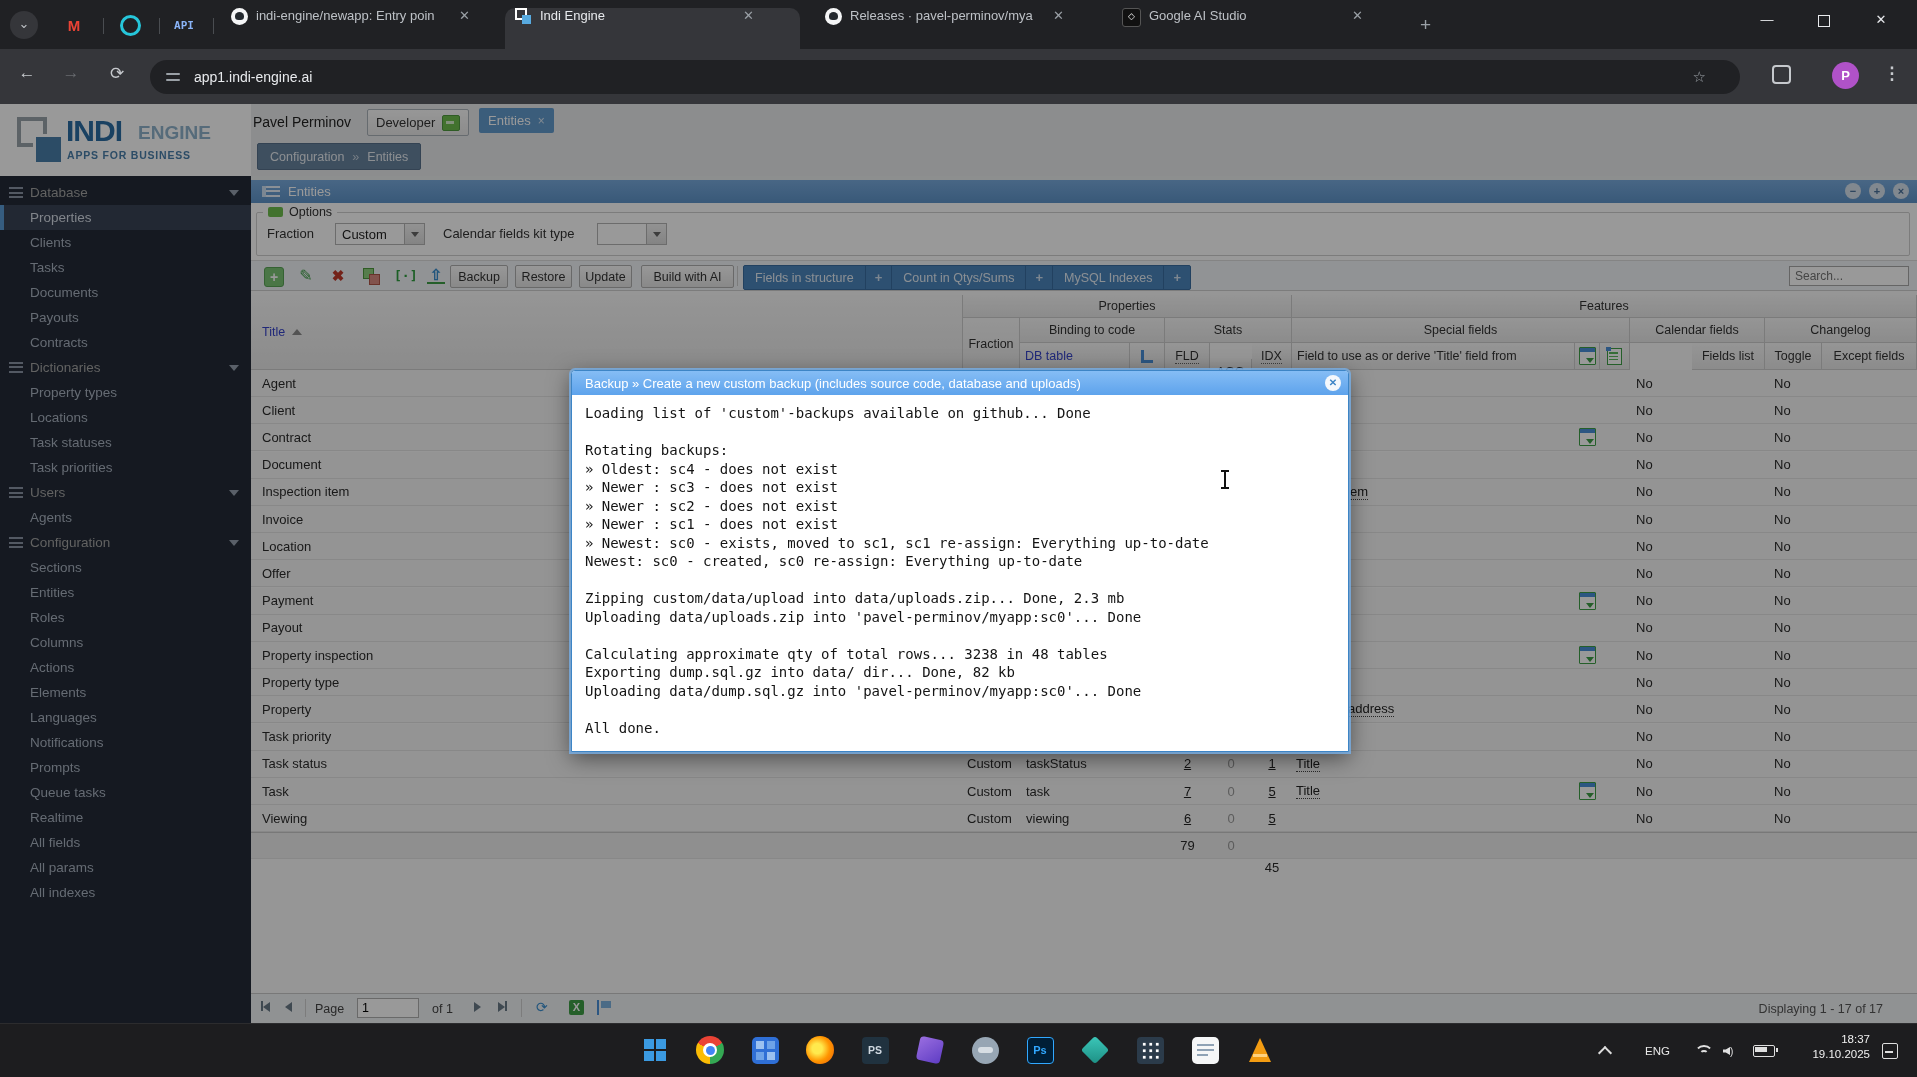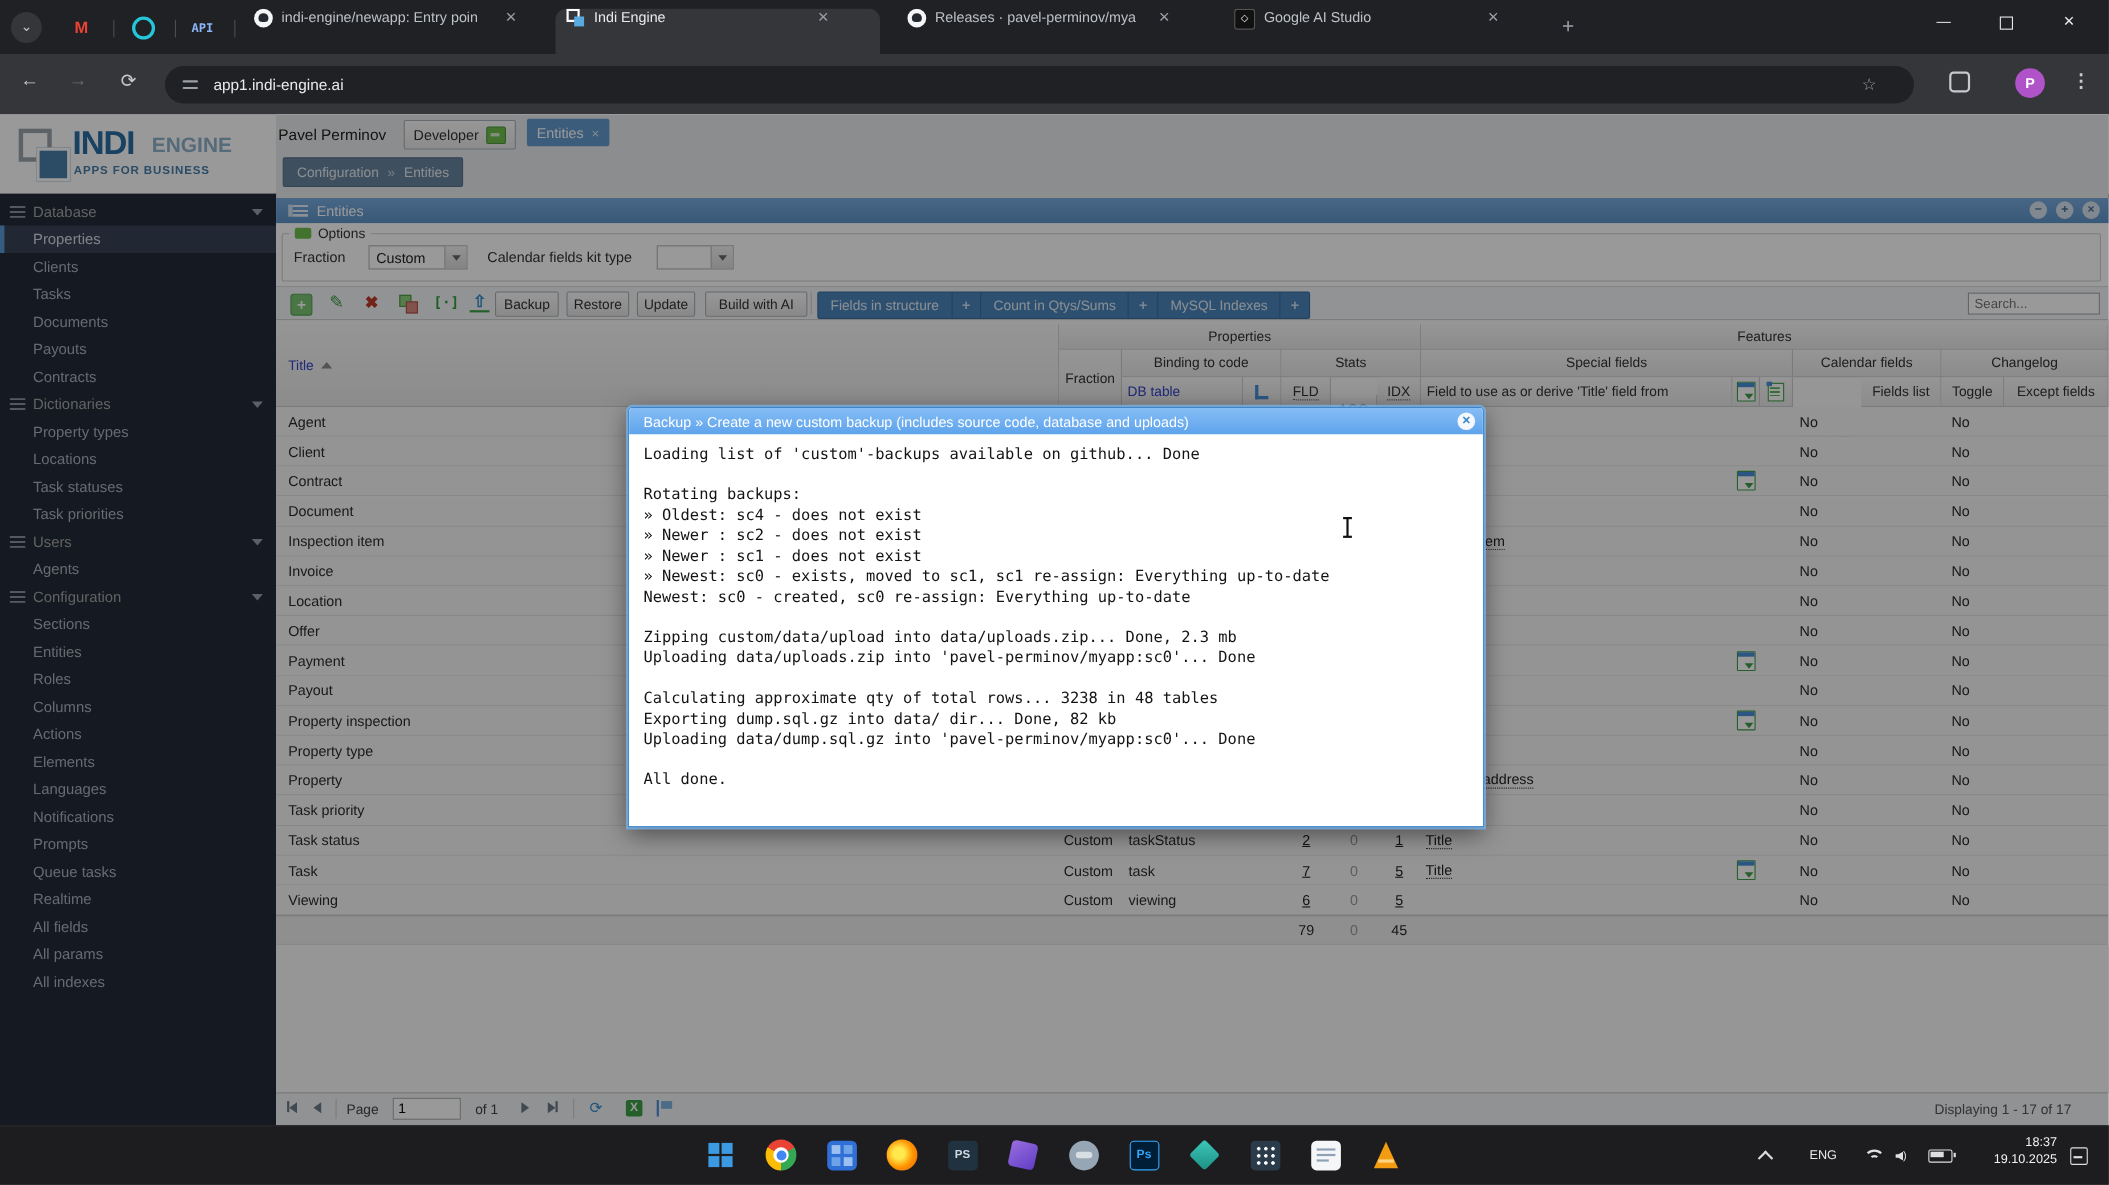--- a/index.html
+++ b/index.html
@@ -611,21 +611,21 @@
           <div class="gc " style="left: 1379px; width: 62px;">
             <span style="padding-left:6px">No</span>
           </div>
           <div class="gc " style="left: 1514px; width: 57px;">
             <span style="padding-left:9px">No</span>
           </div>
         </div>
         <div class="gr sumrow" style="top: 462.4px;">
           <div class="gc num" style="left: 914px; width: 45px;">79</div>
           <div class="gc num dim" style="left: 959px; width: 42px;">0</div>
-          <div class="gc num" style="left: 1001px; width: 40px;">45</div>
+          <div class="gc num" style="left: 1001px; width: 40px; margin-top: 22px;">45</div>
         </div>
       </div>
 
     <div id="pager">
       <span class="pgi" style="left:10px"><span class="bar"></span><span class="tri l"></span></span>
       <span class="pgi" style="left:34px"><span class="tri l"></span></span>
       <span style="position:absolute;left:54px;top:5px;width:1px;height:18px;background:#cfcfcf"></span>
       <span class="ptxt" style="left:64px">Page</span>
       <input class="pginput" value="1" style="">
       <span class="ptxt" style="left:181px">of 1</span>
@@ -646,20 +646,21 @@
 <div id="modal">
   <div id="mtitle">
     <span>Backup » Create a new custom backup (includes source code, database and uploads)</span>
   </div>
   <div id="mclose">✕</div>
   <div id="mbody">
       <div class="mline">Loading list of 'custom'-backups available on github... Done</div>
       <div class="mline"></div>
       <div class="mline">Rotating backups:</div>
       <div class="mline">» Oldest: sc4 - does not exist</div>
+      <div class="mline">» Newer : sc3 - does not exist</div>
       <div class="mline">» Newer : sc2 - does not exist</div>
       <div class="mline">» Newer : sc1 - does not exist</div>
       <div class="mline">» Newest: sc0 - exists, moved to sc1, sc1 re-assign: Everything up-to-date</div>
       <div class="mline">Newest: sc0 - created, sc0 re-assign: Everything up-to-date</div>
       <div class="mline"></div>
       <div class="mline">Zipping custom/data/upload into data/uploads.zip... Done, 2.3 mb</div>
       <div class="mline">Uploading data/uploads.zip into 'pavel-perminov/myapp:sc0'... Done</div>
       <div class="mline"></div>
       <div class="mline">Calculating approximate qty of total rows... 3238 in 48 tables</div>
       <div class="mline">Exporting dump.sql.gz into data/ dir... Done, 82 kb</div>

